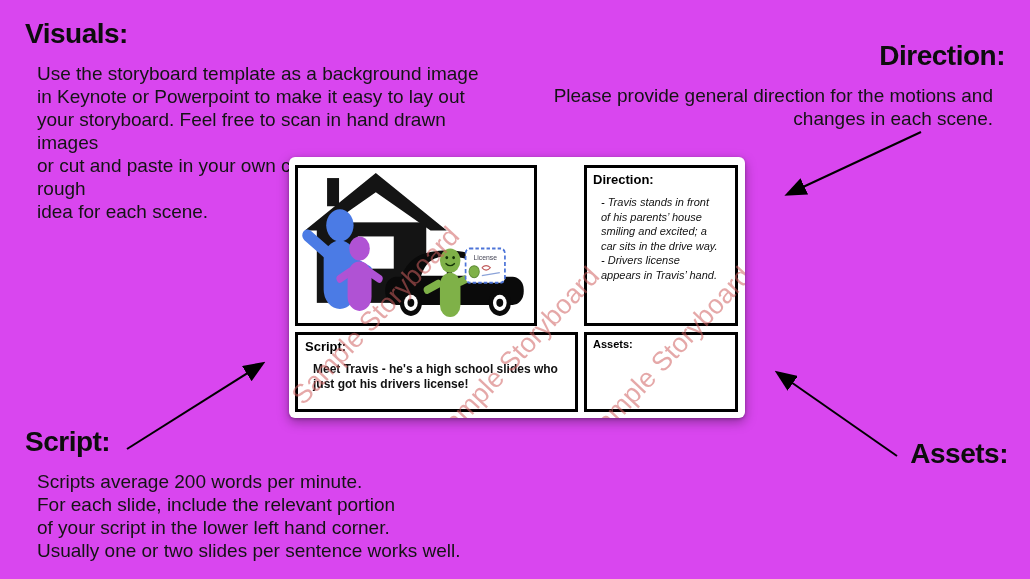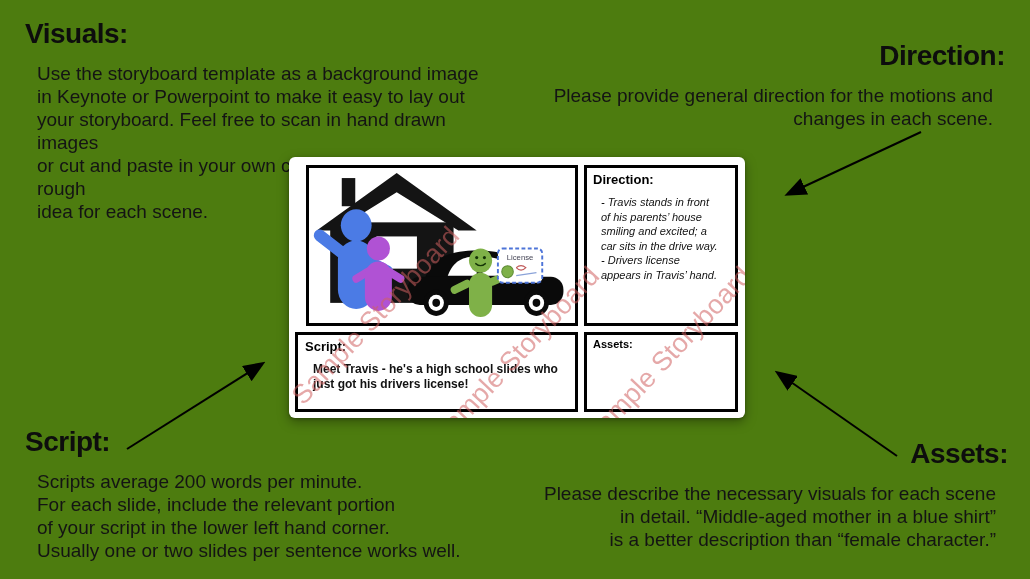--- a/index.html
+++ b/index.html
@@ -1,18 +1,18 @@
 <!DOCTYPE html>
 <html><head>
 <meta charset="utf-8">
 <style>
   html,body{margin:0;padding:0;background:#fff;}
   .page{
     position:relative;width:1030px;height:579px;overflow:hidden;
-    background:#4d7c0f;color:#111;
+    background:#d946ef;color:#111;
     font-family:"Liberation Sans",sans-serif;
   }
   
   .anno h1{
     margin:0 0 5px 0;font-size:28px;font-weight:700;letter-spacing:-0.5px;color:#0d0d0d;
   }
   .anno p{
     margin:12px;font-size:19px;line-height:23px;white-space:pre-line;color:#141414;
   }
   .anno{position:absolute;}
@@ -25,21 +25,21 @@
   
   .storyboard{
     position:absolute;left:289px;top:157px;width:456px;height:261px;
     background:#ffffff;border-radius:6px;
     box-shadow:0 4px 12px rgba(0,0,0,0.35),0 1px 3px rgba(0,0,0,0.25);
     overflow:hidden;
   }
   .panel{
     position:absolute;background:#fff;border:3px solid #000;box-sizing:border-box;
   }
-  .panel-scene{left:17px;top:8px;width:272px;height:161px;text-align:right;}
+  .panel-scene{left:6px;top:8px;width:242px;height:161px;text-align:right;}
   .panel-scene svg{display:block;width:100%;height:100%;}
   .panel-direction{left:295px;top:8px;width:154px;height:161px;padding:4px 6px;}
   .panel-script{left:6px;top:175px;width:283px;height:80px;padding:4px 7px;}
   .panel-assets{left:295px;top:175px;width:154px;height:80px;padding:3px 6px;}
   .panel h2{margin:0;font-weight:700;color:#000;}
   .panel p{margin:8px;white-space:pre-line;color:#111;}
   .panel-direction h2{font-size:13px;}
   .panel-direction p{font-size:11px;line-height:1.32;font-style:italic;}
   .panel-script h2{font-size:13px;}
   .panel-script p{font-size:12px;line-height:1.25;font-weight:700;}
@@ -78,23 +78,20 @@
   <section class="anno anno-script">
     <h1>Script:</h1>
     <p>Scripts average 200 words per minute.
 For each slide, include the relevant portion
 of your script in the lower left hand corner.
 Usually one or two slides per sentence works well.</p>
   </section>
 
   <section class="anno anno-assets">
     <h1>Assets:</h1>
-    <p>Please describe the necessary visuals for each scene
-in detail. “Middle-aged mother in a blue shirt”
-is a better description than “female character.”</p>
   </section>
 
   <svg class="arrows" viewBox="0 0 1030 579">
     <defs>
       <marker id="ah" markerWidth="11" markerHeight="9" refX="9" refY="4.5" orient="auto">
         <path d="M0,0 L11,4.5 L0,9 z" fill="#000"></path>
       </marker>
     </defs>
     <line x1="921" y1="132" x2="788" y2="194" stroke="#000" stroke-width="2" marker-end="url(#ah)"></line>
     <line x1="127" y1="449" x2="262" y2="364" stroke="#000" stroke-width="2" marker-end="url(#ah)"></line>

